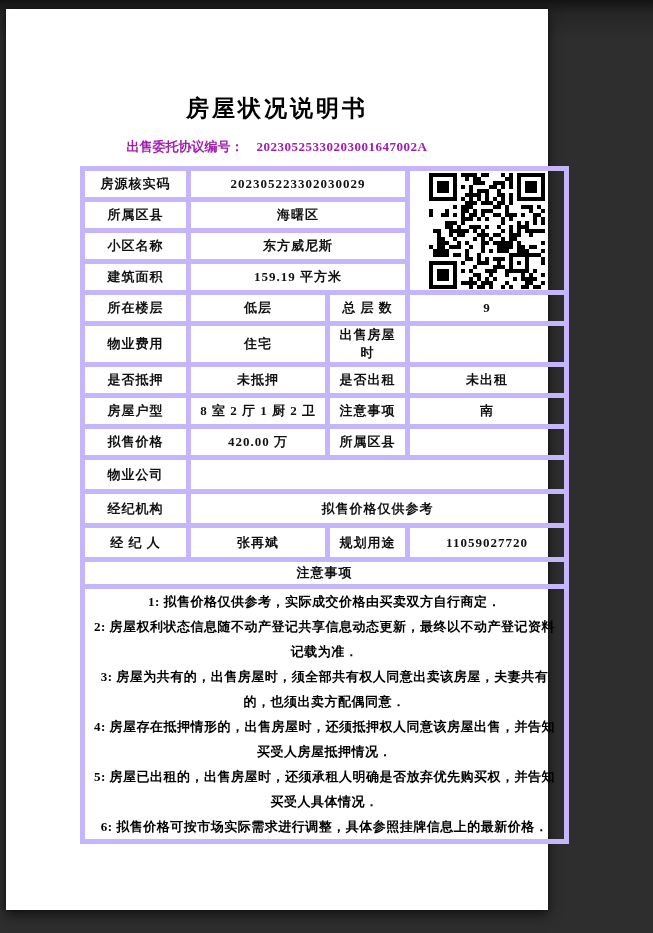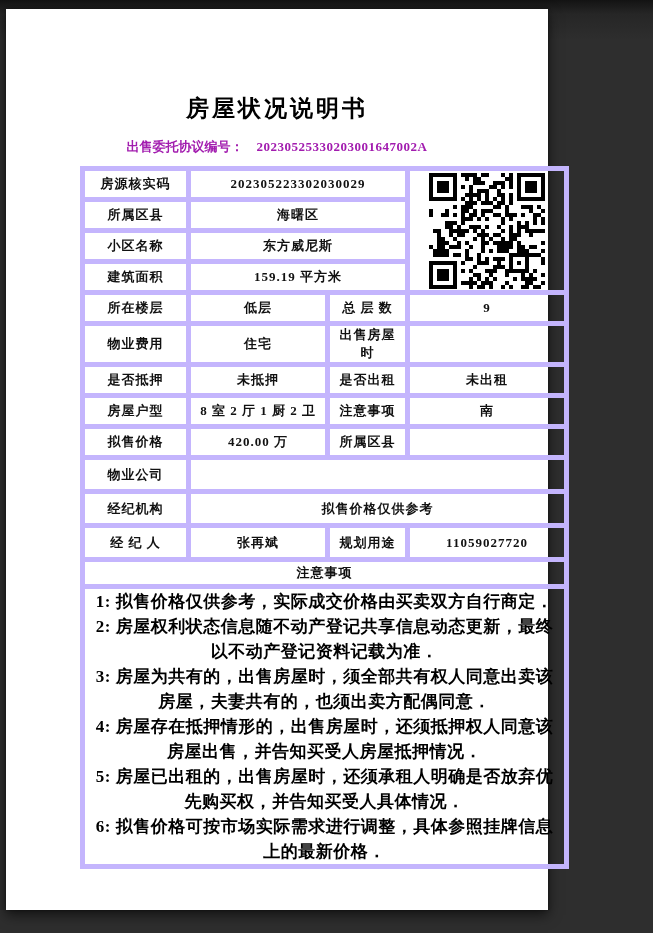--- a/index.html
+++ b/index.html
@@ -38,21 +38,21 @@
   tr.r34{height:34px;padding-left:7px;}
   tr.rhead{height:27px;}
   td.qr-cell{padding:2px;}
   .qr-box{display:flex;align-items:center;justify-content:center;height:100%;}
   td.notice-head{font-size:13px;letter-spacing:2px;}
   td.notes-cell{
     text-align:left;vertical-align:top;
     padding:8px 11px 10px 11px;height:178px;
   }
   .note-line{
-    font-size:17px;line-height:25px;color:#000;
+    font-size:13px;line-height:25px;color:#000;
     letter-spacing:0.5px;
   }
 </style>
 </head>
 <body>
 
 <div class="page">
 
   <div class="doc-title">房屋状况说明书</div>
 

